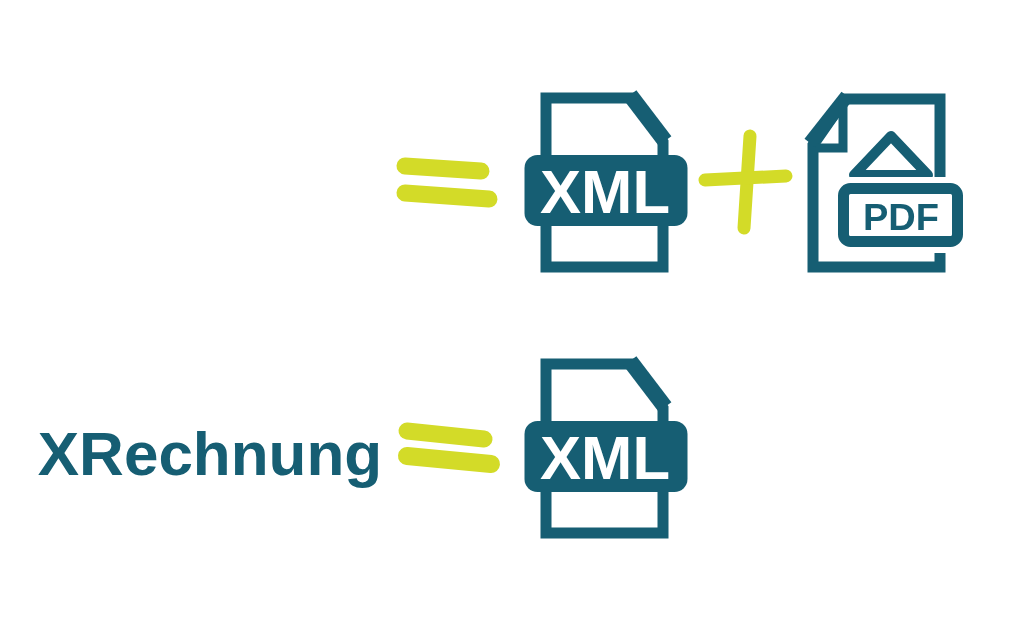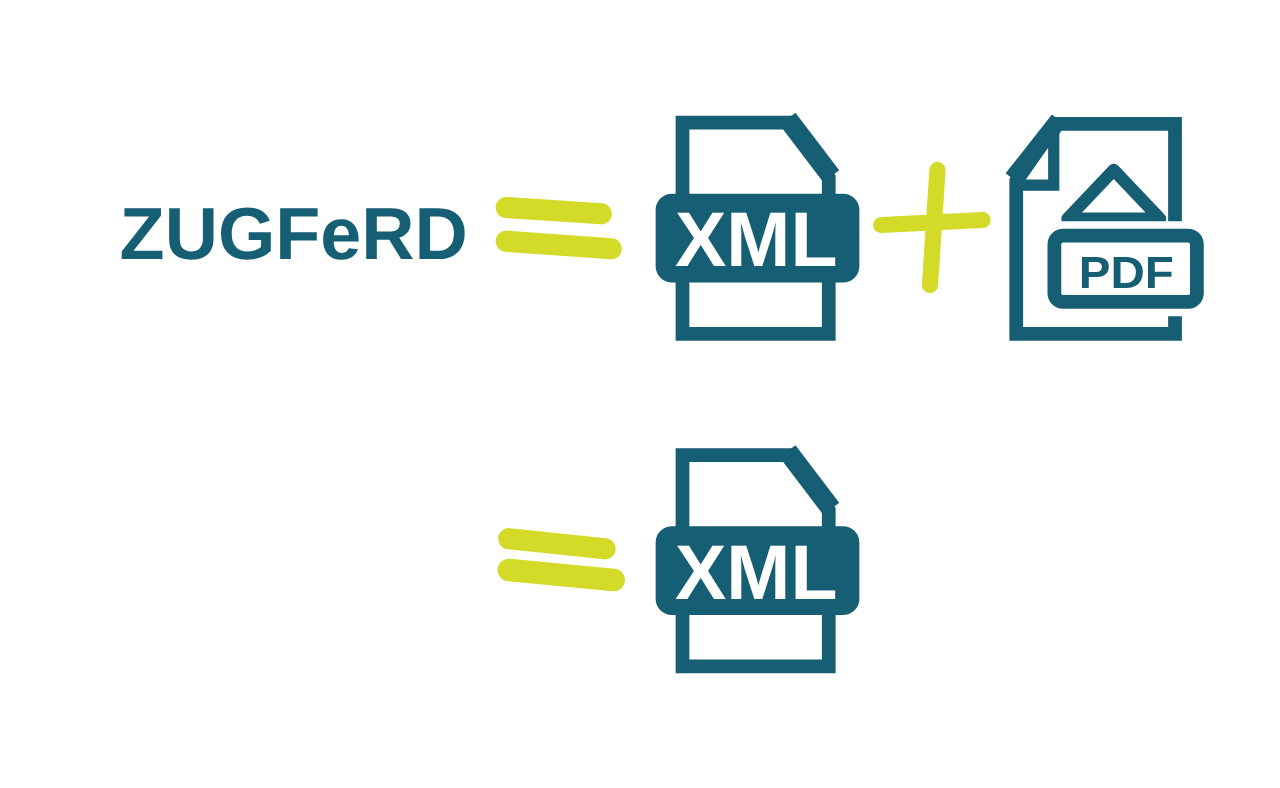--- a/index.html
+++ b/index.html
@@ -35,21 +35,20 @@
     font-family:"Liberation Sans", sans-serif;
     font-weight:bold;
     text-anchor:middle;
   }
 </style>
 </head>
 <body>
 
 <div class="stage">
 
-  <div class="fmt-label zugferd">ZUGFeRD</div>
 
   <svg style="left:398px;top:150px;" width="105" height="60" viewBox="0 0 105 60">
     <path class="stroke-yellow" stroke-width="17" d="M 7 16 L 83 21"></path>
     <path class="stroke-yellow" stroke-width="17" d="M 7 43 L 91 49"></path>
   </svg>
 
   <svg style="left:524px;top:91px;" width="166" height="184" viewBox="0 0 166 184">
     <path class="stroke-teal" stroke-width="11" d="M 22 176 L 22 7 L 109 7 L 139 51 L 139 176 Z"></path>
     <path class="stroke-teal" stroke-width="16" d="M 106 4 L 141 50"></path>
     <rect class="fill-teal" x="0.5" y="64" width="163" height="71" rx="13"></rect>
@@ -64,20 +63,21 @@
   <svg style="left:806px;top:91px;" width="168" height="184" viewBox="0 0 168 184">
     <path class="stroke-teal" stroke-width="11" d="M 39 8 L 134 8 L 134 176 L 7 176 L 7 54 Z"></path>
     <path class="stroke-teal" stroke-width="14" d="M 41 5 L 4 52"></path>
     <path class="stroke-teal" stroke-width="9" d="M 37 9 L 37 57 L 10 57"></path>
     <path class="stroke-teal" stroke-width="10" stroke-linejoin="round" d="M 85 45 L 122 84 L 48 84 Z"></path>
     <rect class="fill-bg stroke-bg" stroke-width="23" x="37.5" y="97.5" width="114" height="53" rx="7"></rect>
     <rect class="stroke-teal" stroke-width="11" x="37.5" y="97.5" width="114" height="53" rx="7"></rect>
     <text class="icon-badge-text fill-teal" x="95" y="139" font-size="36" textLength="76" lengthAdjust="spacingAndGlyphs">PDF</text>
   </svg>
 
+  <div class="fmt-label xrechnung">XRechnung</div>
 
   <svg style="left:398px;top:418px;" width="105" height="60" viewBox="0 0 105 60">
     <path class="stroke-yellow" stroke-width="17" d="M 9 13 L 86 21"></path>
     <path class="stroke-yellow" stroke-width="18" d="M 9 38 L 93 46"></path>
   </svg>
 
   <svg style="left:524px;top:357px;" width="166" height="184" viewBox="0 0 166 184">
     <path class="stroke-teal" stroke-width="11" d="M 22 176 L 22 7 L 109 7 L 139 51 L 139 176 Z"></path>
     <path class="stroke-teal" stroke-width="16" d="M 106 4 L 141 50"></path>
     <rect class="fill-teal" x="0.5" y="64" width="163" height="71" rx="13"></rect>

